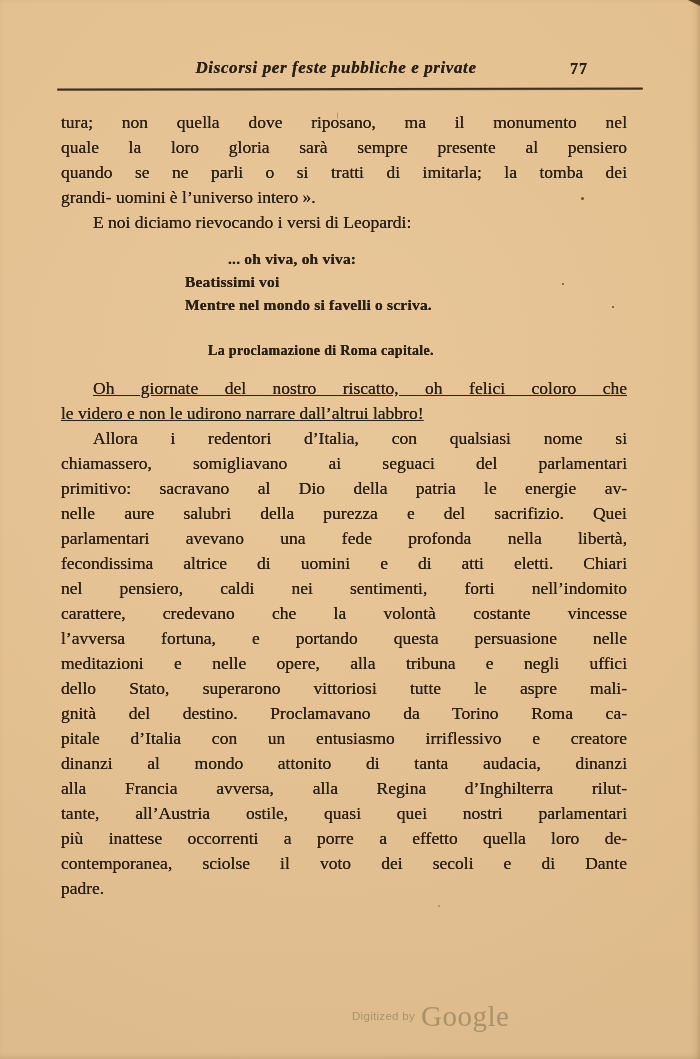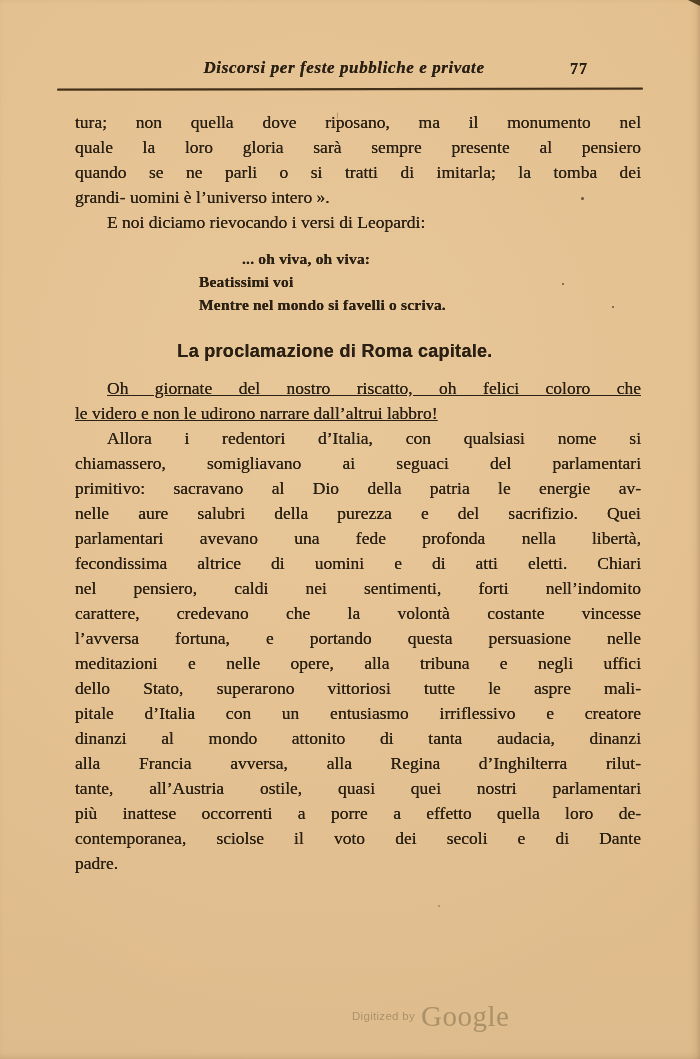--- a/index.html
+++ b/index.html
@@ -23,36 +23,35 @@
     opacity: .85;
   }
   .running-header {
     position: absolute; top: 58px; left: 0; right: 0; height: 26px;
   }
   .running-title {
     position: absolute; left: 0; width: 672px; text-align: center;
     font-style: italic; font-weight: bold; font-size: 17px;
     letter-spacing: 0.6px;
     text-shadow: 0 0 .5px currentColor;
-    padding-left: 8px;
   }
   .page-number {
     position: absolute; right: 112px; top: 2px;
     font-size: 16px; font-weight: bold; letter-spacing: 1px;
     text-shadow: 0 0 .5px currentColor;
   }
   .header-rule {
     position: absolute; top: 88px; left: 57px; width: 586px; height: 2.4px;
     background: var(--rule, #42301a);
     border-radius: 2px;
     transform: rotate(-0.12deg);
     box-shadow: 0 0.5px 0 rgba(66,48,26,0.4);
   }
   .text-column {
-    position: absolute; top: 110px; left: 75px; width: 566px;
+    position: absolute; top: 110px; left: 61px; width: 566px;
   }
   .para { margin: 0; }
   .line {
     font-size: 17.5px; line-height: 25px; white-space: nowrap;
     text-shadow: 0 0 .55px currentColor;
   }
   .line.justify {
     white-space: normal;
     text-align: justify;
     text-align-last: justify;
@@ -62,22 +61,22 @@
   .verse .line {
     font-size: 15.5px; line-height: 23px; font-weight: bold;
     letter-spacing: 0.2px;
     text-shadow: 0 0 .3px currentColor;
     margin-left: 24px;
   }
   .verse .line.verse-indent { padding-left: 43px; }
   .section-heading {
     margin-top: 24px;
     text-align: center; padding-right: 46px;
-    font-family: Liberation Sans, sans-serif;
-    font-weight: bold; font-size: 18px; line-height: 22px;
+    font-family: Liberation Serif, serif;
+    font-weight: bold; font-size: 14px; line-height: 22px;
     letter-spacing: 0.3px;
     text-shadow: 0 0 .4px currentColor;
   }
   .after-heading { margin-top: 14px; text-decoration: underline; }
   .watermark {
     position: absolute; left: 352px; top: 1000px;
     color: var(--wm, #9c8660);
     opacity: 0.78;
     white-space: nowrap;
   }
@@ -136,20 +135,21 @@
         <div class="line justify">chiamassero, somigliavano ai seguaci del parlamentari</div>
         <div class="line justify">primitivo: sacravano al Dio della patria le energie av-</div>
         <div class="line justify">nelle aure salubri della purezza e del sacrifizio. Quei</div>
         <div class="line justify">parlamentari avevano una fede profonda nella libertà,</div>
         <div class="line justify">fecondissima altrice di uomini e di atti eletti. Chiari</div>
         <div class="line justify">nel pensiero, caldi nei sentimenti, forti nell’indomito</div>
         <div class="line justify">carattere, credevano che la volontà costante vincesse</div>
         <div class="line justify">l’avversa fortuna, e portando questa persuasione nelle</div>
         <div class="line justify">meditazioni e nelle opere, alla tribuna e negli uffici</div>
         <div class="line justify">dello Stato, superarono vittoriosi tutte le aspre mali-</div>
+        <div class="line justify">gnità del destino. Proclamavano da Torino Roma ca-</div>
         <div class="line justify">pitale d’Italia con un entusiasmo irriflessivo e creatore</div>
         <div class="line justify">dinanzi al mondo attonito di tanta audacia, dinanzi</div>
         <div class="line justify">alla Francia avversa, alla Regina d’Inghilterra rilut-</div>
         <div class="line justify">tante, all’Austria ostile, quasi quei nostri parlamentari</div>
         <div class="line justify">più inattese occorrenti a porre a effetto quella loro de-</div>
         <div class="line justify">contemporanea, sciolse il voto dei secoli e di Dante</div>
         <div class="line">padre.</div>
       </div>
     </div>
 

